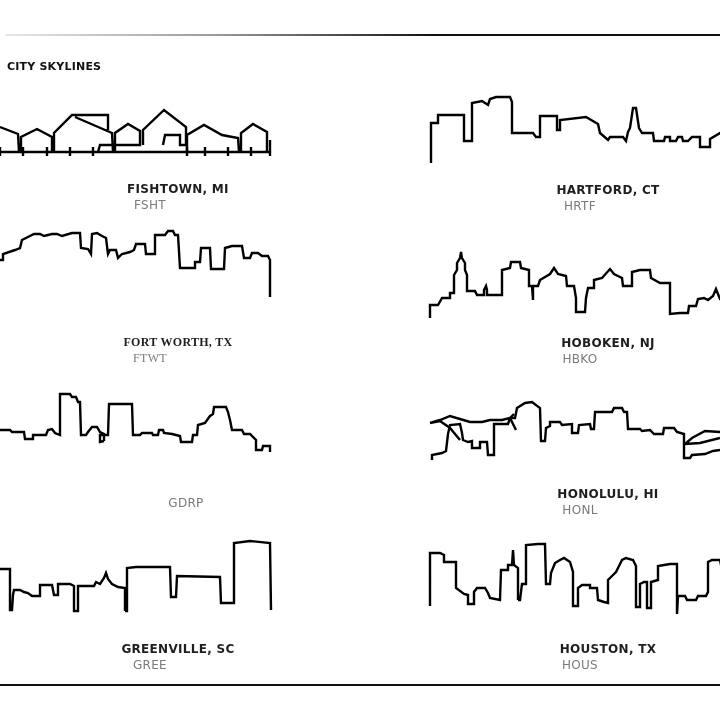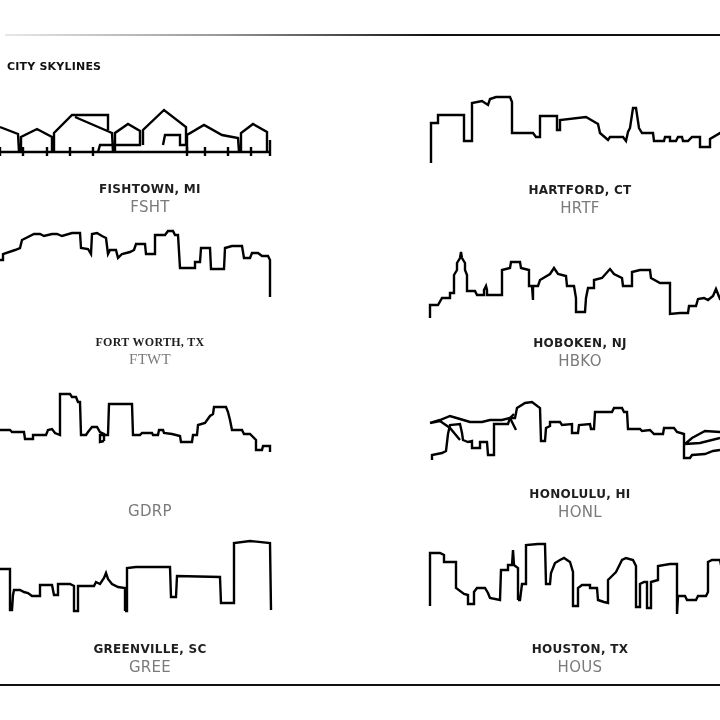--- a/index.html
+++ b/index.html
@@ -7,22 +7,22 @@
          font-family: "DejaVu Sans", sans-serif; color: #1a1a1a; }
   .top-rule { position: absolute; left: 5px; top: 34px; width: 715px; height: 2px;
               background: linear-gradient(to right, #e8e8e8 0%, #999 30%, #111 60%, #111 100%); }
   .bottom-rule { position: absolute; left: 0; top: 684px; width: 720px; height: 2px; background: #111; }
   .page-title { position: absolute; left: 7px; top: 60px; font-size: 11px; font-weight: bold;
                 letter-spacing: 0.2px; color: #111; }
   .card { position: absolute; width: 300px; height: 150px; }
   .card svg { position: absolute; left: 0; top: 0; overflow: visible; }
   .card svg path { fill: none; stroke: #000; stroke-width: 2.4; stroke-linejoin: miter; stroke-linecap: butt; }
   .card .name { position: absolute; width: 100%; text-align: center; font-size: 12px; font-weight: bold;
-                color: #1e1e1e; letter-spacing: 0.3px; }
-  .card .code { position: absolute; width: 100%; text-align: center; font-size: 15px; color: #7a7a7a;
+                color: #1e1e1e; letter-spacing: 0.3px; padding-left: 28px; }
+  .card .code { position: absolute; width: 100%; text-align: center; font-size: 12px; color: #7a7a7a;
                 letter-spacing: 0.3px; }
 </style>
 </head>
 <body>
 
 <div class="top-rule"></div>
 <div class="page-title">CITY SKYLINES</div>
 
 <div class="card" style="left:0; top:100px;">
   <svg width="300" height="60">
@@ -54,21 +54,21 @@
     <path d="M0,70 L0,57 L8,57 L12,50 L20,50 L20,45 L24,45 L24,27 L27,22 L27,15 L30,10 L31,4 L32,10 L35,15 L35,22 L37,27 L37,43 L45,43 L47,47 L54,47 L54,42 L56,38 L57,42 L57,47 L72,47 L72,22 L80,20 L81,14 L90,14 L91,20 L99,22 L99,38 L102,38 L103,52 M103,52 L103,38 L108,38 L110,32 L120,26 L124,20 L128,26 L136,28 L137,38 L144,38 L146,50 L146,64 L155,64 L156,50 L158,40 L164,40 L164,32 L172,30 L180,21 L184,26 L192,30 L193,38 L202,38 L202,24 L210,22 L220,22 L221,30 L230,35 L240,35 L240,66 L250,65 L258,65 L259,58 L266,58 L268,51 L274,50 L278,52 L283,48 L286,41 L290,51 L296,51 L296,38 L298,34 L300,22"></path>
   </svg>
   <div class="name" style="top:88px;">HOBOKEN, NJ</div>
   <div class="code" style="top:104px;">HBKO</div>
 </div>
 
 <div class="card" style="left:0; top:390px;">
   <svg width="300" height="60">
     <path d="M0,40 L10,40 L12,42 L24,42 L25,49 L33,49 L33,45 L46,45 L48,40 L52,39 L55,43 L60,45 L60,4 L70,4 L72,7 L76,7 L78,12 L80,12 L81,45 L86,45 L88,42 L92,37 L97,37 L100,42 L104,44 L104,51 M104,51 L100,52 L100,45 L108,45 L109,14 L132,14 L133,45 L140,45 L142,43 L152,43 L153,45 L158,45 L159,40 L163,40 L164,43 L172,44 L180,46 L181,52 L192,52 L193,45 L197,45 L198,35 L205,33 L210,26 L213,24 L214,17 L226,17 L228,22 L230,30 L232,40 L242,40 L244,44 L250,44 L256,50 L256,60 L262,60 L263,56 L270,56 L270,62"></path>
   </svg>
-  <div class="code" style="top:112px;">GDRP</div>
+  <div class="code" style="top:106px;padding-left:36px;">GDRP</div>
 </div>
 
 <div class="card" style="left:430px; top:398px;">
   <svg width="300" height="70">
     <path d="M2,62 L2,57 L12,55 L16,53 L18,36 L20,27 L30,26 L32,35 L33,42 L38,44 L42,43 L42,50 L50,50 L50,44 L57,44 L58,57 L64,57 L64,26 L78,26 L80,20 L85,20 L87,10 L95,5 L102,4 L110,10 L111,43 L115,43 L116,30 L120,28 L120,24 L130,24 L132,27 L142,26 L142,35 L148,35 L149,27 L160,26 L161,31 L164,31 L165,14 L182,14 L184,10 L192,10 L194,14 L197,14 L198,31 L210,31 L212,33 L220,32 L224,36 L233,36 L234,30 L244,30 L247,34 L254,36 L254,60 L260,60 L262,57 L275,56 L283,53 L290,52"></path>
     <path d="M0,25 L10,22 L20,18 L30,21 L40,24 L52,24 L60,22 L72,22 L80,20 L84,16 M0,25 L10,23 L20,30 L30,42 M80,20 L86,32 M255,46 L262,40 L275,33 L290,34 L300,32 M255,46 L270,45 L290,40"></path>
   </svg>
   <div class="name" style="top:89px;">HONOLULU, HI</div>
   <div class="code" style="top:105px;">HONL</div>
 </div>

